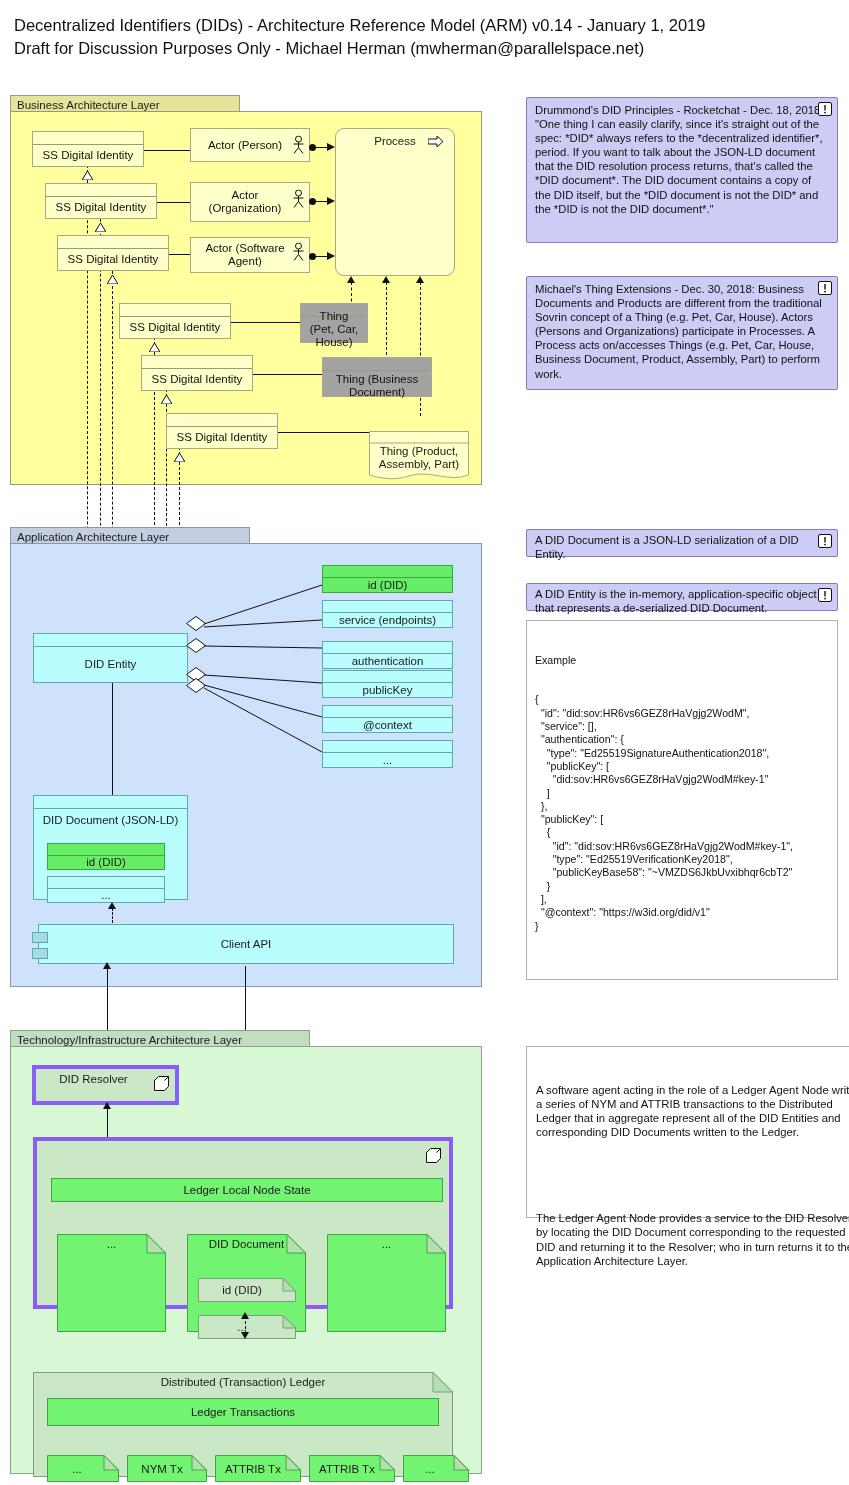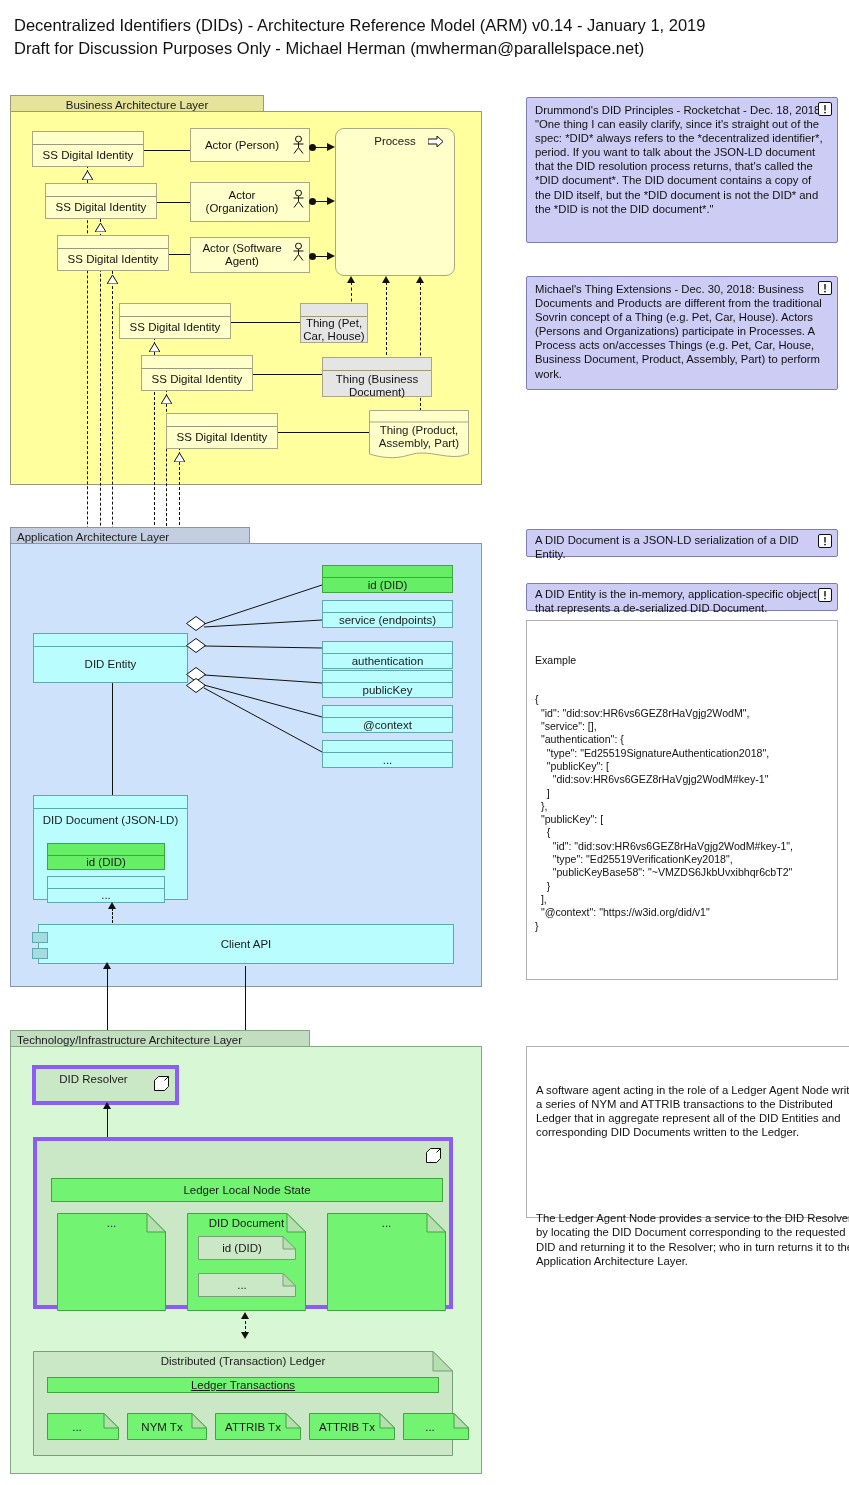--- a/index.html
+++ b/index.html
@@ -41,27 +41,27 @@
   .cls {
     position: absolute;
     border: 1px solid #9a9a78;
     background: #ffffb8;
     font-size: 11.5px;
     color: #111;
   }
   .cls .hdr { height: 13px; border-bottom: 1px solid #9a9a78; }
   .cls .nm {
     display: flex; align-items: center; justify-content: center;
-    text-align: center; line-height: 13px; padding: 2px 2px;
+    text-align: center; line-height: 13px; padding: 2px 8px;
     height: calc(100% - 13px);
   }
 
   
   .ssdi { background: #ffffc9; border-color: #a8a884; }
-  .thing { background: #e5e5e5; border-color: #a8a884; }
+  .thing { background: #a3a3a3; border-color: #a8a884; }
   .actor { background: #ffffc9; border-color: #a8a884; }
   .actor .nm { padding-right: 18px; }
 
   
   .stick { position: absolute; right: 4px; top: 50%; transform: translateY(-50%); width: 13px; height: 19px; }
 
   
   .process {
     position: absolute; border: 1px solid #a8a884; border-radius: 9px;
     background: #ffffc9; font-size: 11.5px;
@@ -114,21 +114,21 @@
     position: absolute; border: 4px solid #8b5cf6; background: #cbe8c6; font-size: 11.5px;
   }
   .tnode .tlabel { text-align: center; padding-top: 4px; }
   .cube { position: absolute; width: 15px; height: 15px; }
 
   .tbar {
     position: absolute; border: 1px solid #3fa63f; background: #72f472; font-size: 11.5px;
     display: flex; align-items: center; justify-content: center;
   }
   
-  .docshape { position: absolute; }
+  .docshape { position: absolute; margin-top: 21px; }
   .docshape .dlabel { position: absolute; left: 0; right: 0; top: 4px; text-align: center; font-size: 11.5px; }
   .docshape.small .dlabel { top: 50%; transform: translateY(-50%); }
 
   
   .note {
     position: absolute; background: #ccccf5; border: 1px solid #7d7db8;
     font-size: 11.3px; line-height: 14.1px; color: #111;
     padding: 5px 8px 4px 8px;
   }
   .note-ico { position: absolute; right: 5px; top: 4px; width: 14px; height: 14px; }
@@ -147,21 +147,21 @@
 </style>
 </head>
 <body>
 
 <div id="title-block" class="abs">
   <div class="tline">Decentralized Identifiers (DIDs) - Architecture Reference Model (ARM) v0.14 - January 1, 2019</div>
   <div class="tline">Draft for Discussion Purposes Only - Michael Herman (mwherman@parallelspace.net)</div>
 </div>
 
 <div class="layer layer-business" style="left:10px; top:95px; width:472px; height:390px;">
-  <div class="layer-tab" style="width:254px;text-align:center;">Business Architecture Layer</div>
+  <div class="layer-tab" style="width:230px;">Business Architecture Layer</div>
   <div class="layer-body"></div>
 </div>
 
 <div class="dash-v" style="left:87px;  top:160px; height:510px;"></div>
 <div class="dash-v" style="left:100px; top:214px; height:456px;"></div>
 <div class="dash-v" style="left:112px; top:266px; height:404px;"></div>
 <div class="dash-v" style="left:154px; top:332px; height:338px;"></div>
 <div class="dash-v" style="left:166px; top:384px; height:286px;"></div>
 <div class="dash-v" style="left:179px; top:442px; height:228px;"></div>
 
@@ -473,21 +473,21 @@
 <div class="dash-v" style="left:245px; top:1316px; height:18px;"></div>
 <div class="ar-up" style="left:241px; top:1312px;"></div>
 <div class="ar-down" style="left:241px; top:1332px;"></div>
 
 <div class="docshape" style="left:33px; top:1351px; width:420px; height:105px;">
   <svg width="420" height="105" viewBox="0 0 420 105" preserveAspectRatio="none">
     <path d="M0.5,0.5 H400 L419.5,20 V104.5 H0.5 Z" fill="#cbe8c6" stroke="#7a9e79"></path>
     <path d="M400,0.5 L419.5,20 H400 Z" fill="#b6dfb0" stroke="#7a9e79"></path>
   </svg>
   <div class="dlabel">Distributed (Transaction) Ledger</div>
-  <div class="tbar" style="left:14px; top:26px; width:392px; height:16px;text-decoration:underline;">
+  <div class="tbar" style="left:14px; top:26px; width:392px; height:28px;">
     <span>Ledger Transactions</span>
   </div>
   <div class="docshape small" style="left:14px; top:62px; width:72px; height:27px;">
     <svg width="72" height="27" viewBox="0 0 72 27" preserveAspectRatio="none">
       <path d="M0.5,0.5 H57 L71.5,15 V26.5 H0.5 Z" fill="#72f472" stroke="#3fa63f"></path>
       <path d="M57,0.5 L71.5,15 H57 Z" fill="#b6dfb0" stroke="#3fa63f"></path>
     </svg>
     <div class="dlabel" style="padding-right:12px;">...</div>
   </div>
   <div class="docshape small" style="left:94px; top:62px; width:80px; height:27px;">

